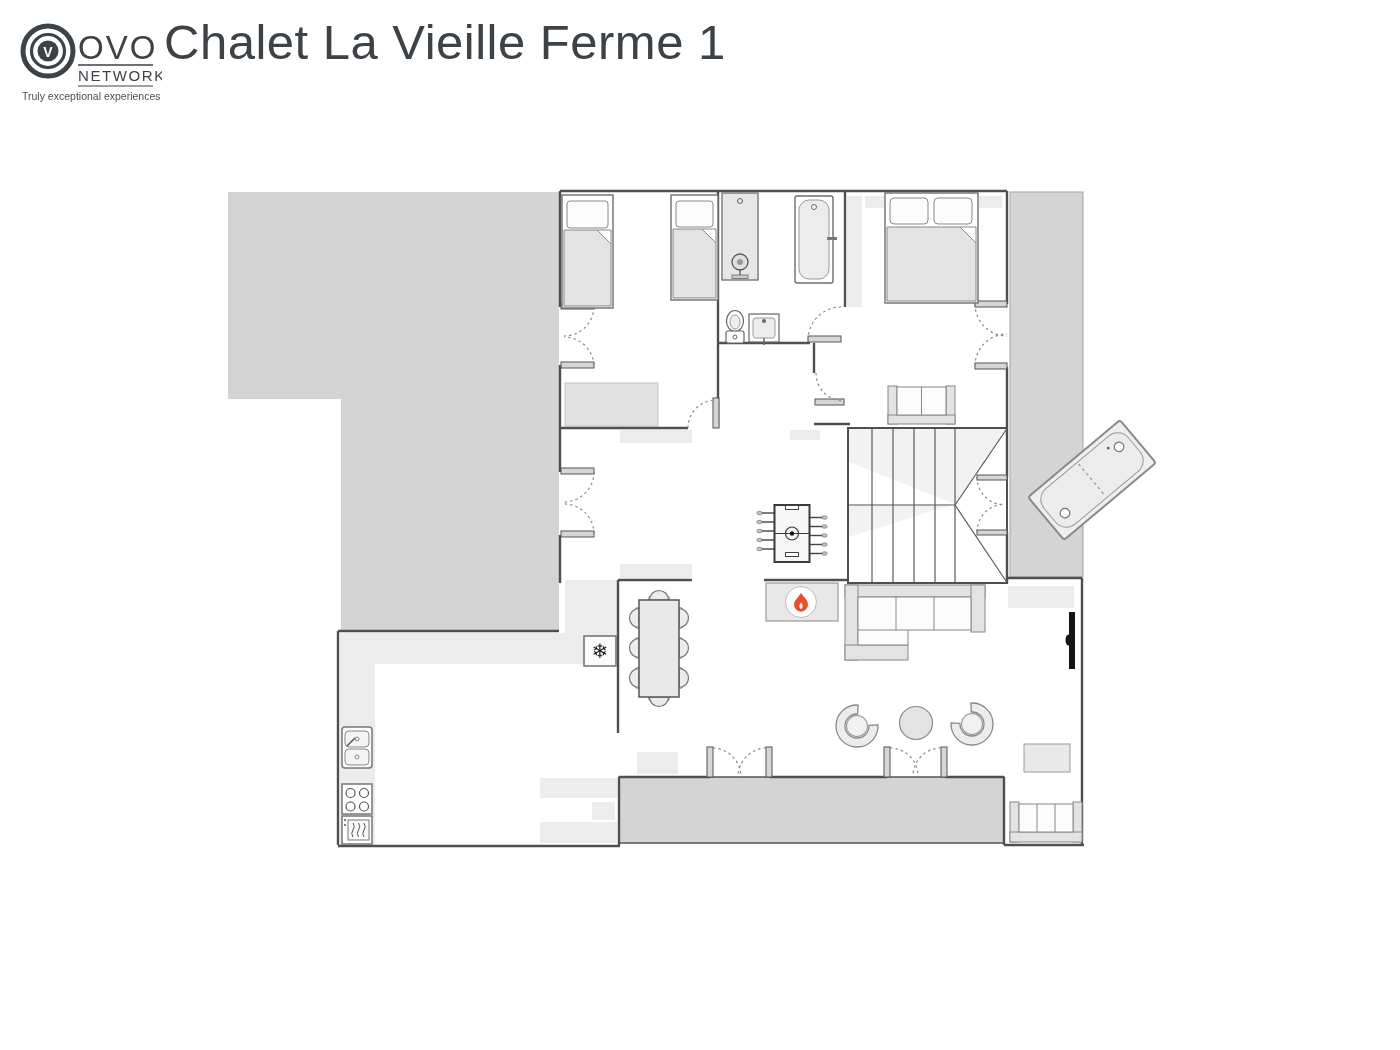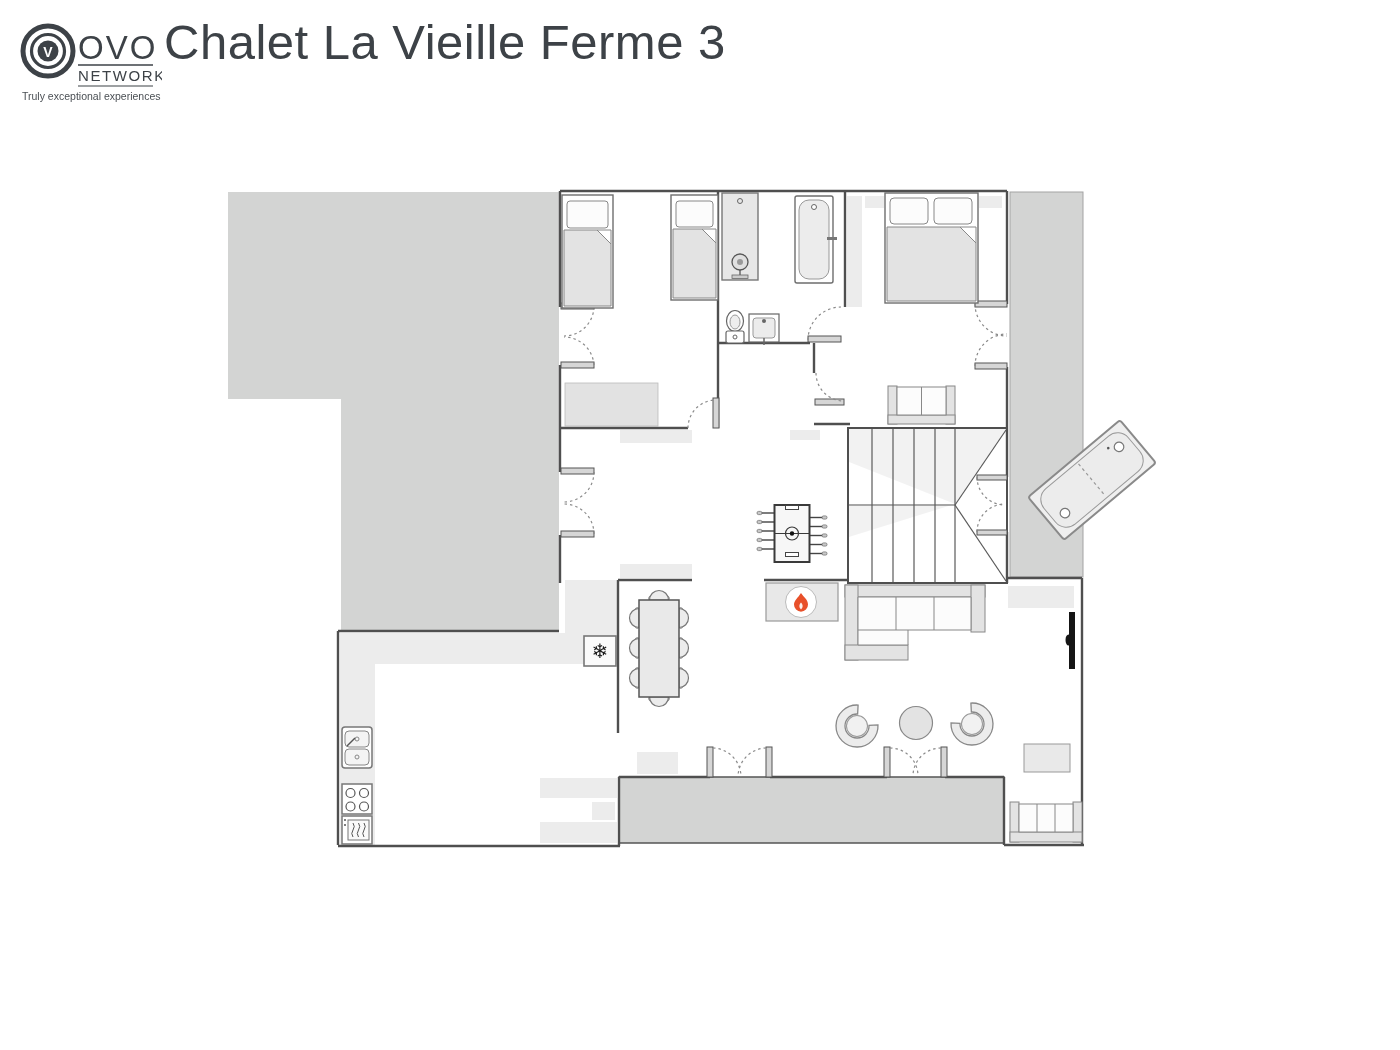--- a/index.html
+++ b/index.html
@@ -35,21 +35,21 @@
     <circle cx="36" cy="45" r="25" class="logo-stroke" stroke-width="5"></circle>
     <circle cx="36" cy="45" r="16.5" class="logo-stroke" stroke-width="3.2"></circle>
     <circle cx="36" cy="45" r="10.5" class="logo-fill"></circle>
     <text x="36" y="50.5" font-size="14" font-weight="bold" text-anchor="middle" fill="#fff">V</text>
     <text x="66" y="53" font-size="33" letter-spacing="2" class="logo-fill">OVO</text>
     <line x1="66" y1="59" x2="141" y2="59" class="logo-stroke" stroke-width="1.6"></line>
     <text x="66" y="75" font-size="15" letter-spacing="1.6" class="logo-fill">NETWORK</text>
     <line x1="66" y1="80" x2="141" y2="80" class="logo-stroke" stroke-width="1.2"></line>
     <text x="10" y="94" font-size="10.5" fill="#4a4f54">Truly exceptional experiences</text>
   </svg>
-  <div class="page-title">Chalet La Vieille Ferme 3</div>
+  <div class="page-title">Chalet La Vieille Ferme 1</div>
 
   <svg class="plan" width="1400" height="1050" viewBox="0 0 1400 1050">
 
     <defs>
       <g id="dchair">
         <circle cx="-8" cy="1.5" r="2.3" fill="#ececec" stroke="#777" stroke-width="1"></circle>
         <circle cx="8" cy="1.5" r="2.3" fill="#ececec" stroke="#777" stroke-width="1"></circle>
         <path d="M-9.5,3 A9.5,9.5 0 0 1 9.5,3 Z" fill="#ececec" stroke="#777" stroke-width="1.2"></path>
       </g>
       <g id="tubchair">

